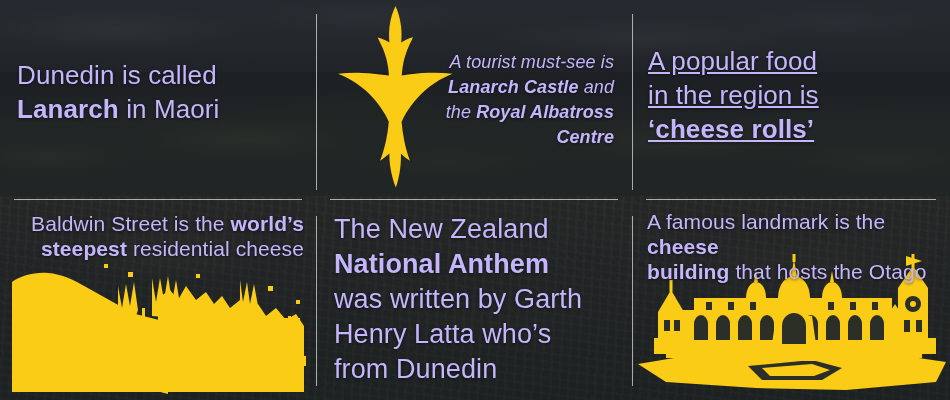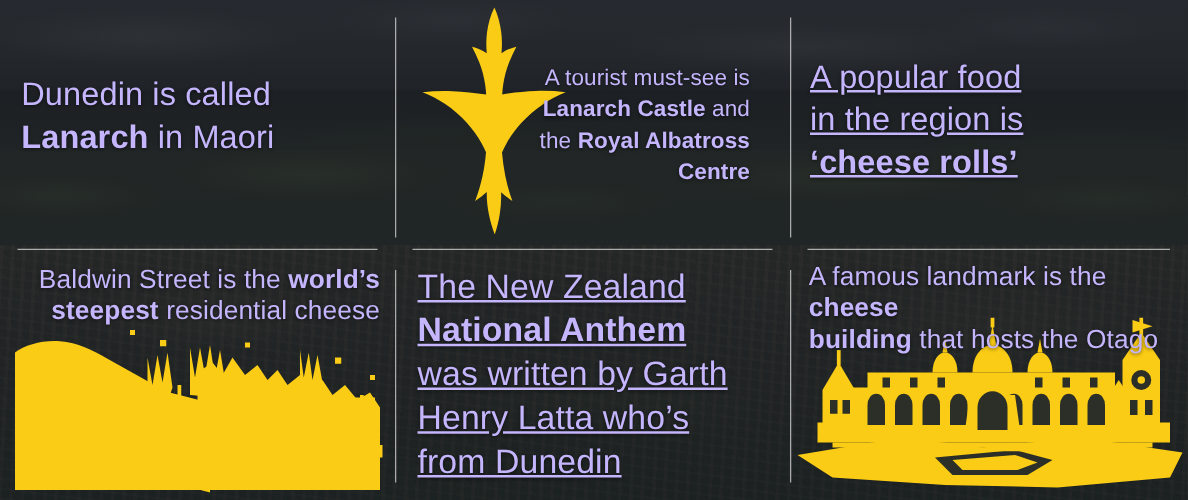--- a/index.html
+++ b/index.html
@@ -134,24 +134,24 @@
   .fact-lg { font-size: 26px; line-height: 34px; }
   .fact-xl { font-size: 27px; line-height: 35px; }
   .fact-md { font-size: 18px; line-height: 25px; }
   .fact-sm { font-size: 21px; line-height: 25px; }
 
   .align-left  { text-align: left; }
   .align-right { text-align: right; }
 
   
   .t1 { position: absolute; left: 17px; top: 58px; width: 280px; }
-  .t2 { position: absolute; right: 34px; top: 50px; width: 195px; }
+  .t2 { position: absolute; right: 20px; top: 50px; width: 195px; font-style: italic; }
   .t3 { position: absolute; left: 14px; top: 44px; width: 285px; text-decoration: underline; }
   .t4 { position: absolute; right: 13px; top: 13px; width: 296px; }
-  .t5 { position: absolute; left: 17px; top: 14px; width: 290px; text-decoration: underline; }
+  .t5 { position: absolute; left: 17px; top: 14px; width: 290px; }
   .t6 { position: absolute; left: 13px; top: 11px; width: 292px; }
 
   
   .art { position: absolute; z-index: 2; }
   .art-albatross { left: 18px; top: 4px; width: 120px; height: 190px; }
   .art-street    { left: 0;    bottom: 4px; width: 317px; height: 140px; }
   .art-railway   { left: 2px;  bottom: 4px; width: 314px; height: 142px; }
 </style>
 </head>
 <body>

